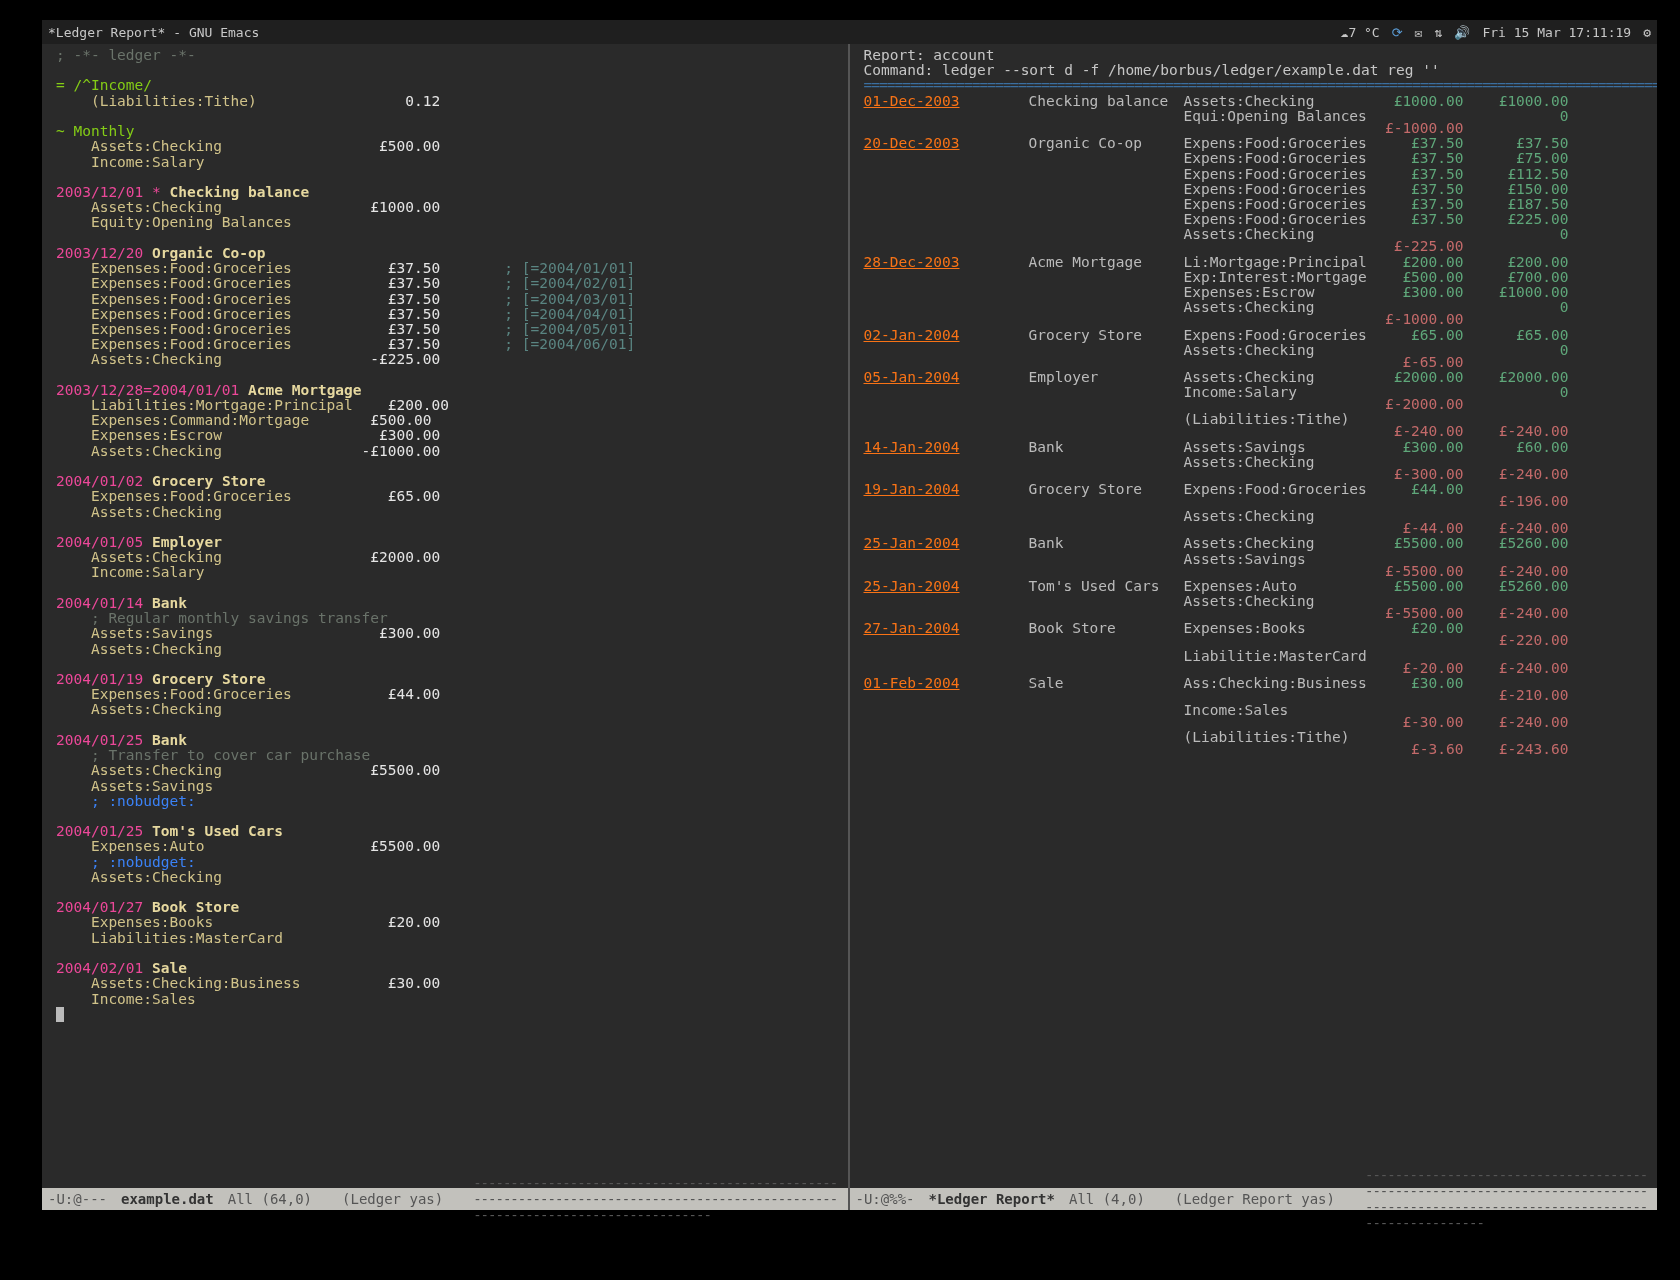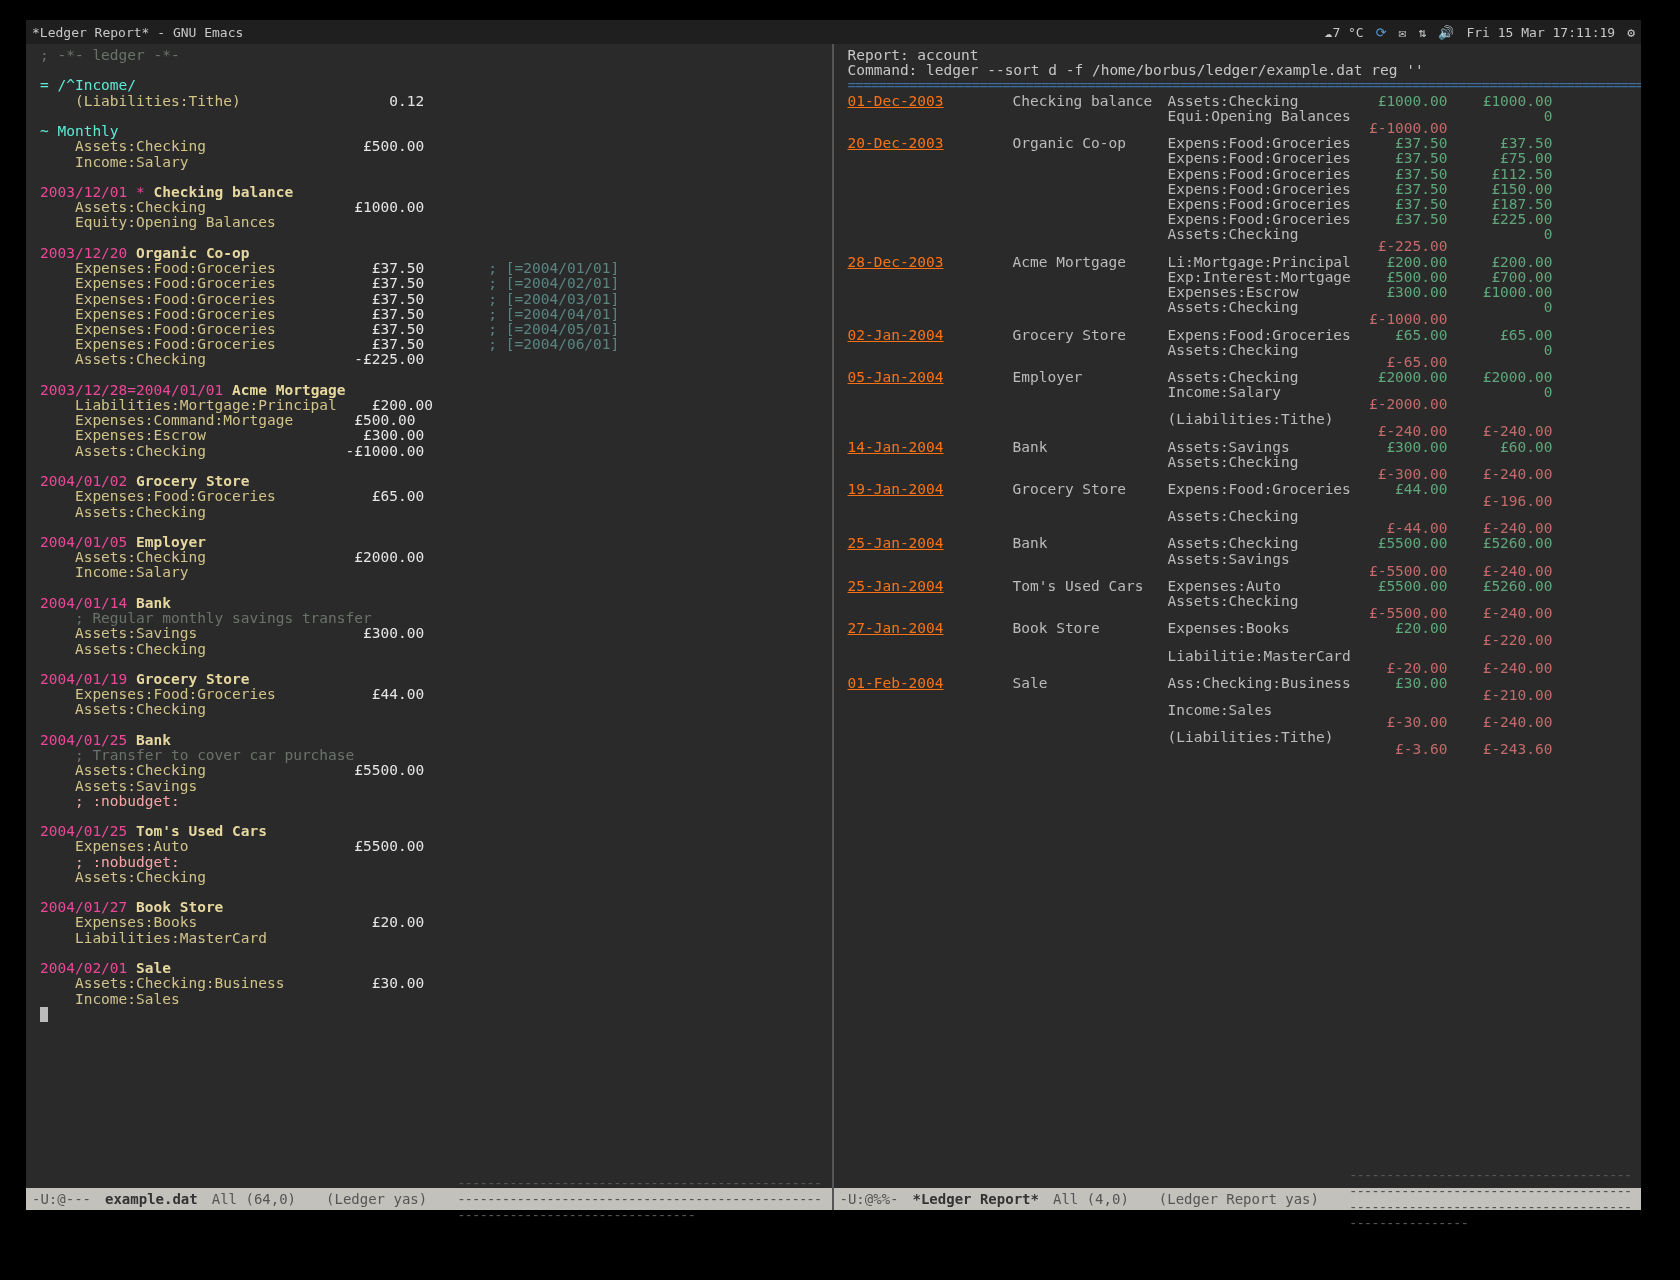--- a/index.html
+++ b/index.html
@@ -6,21 +6,21 @@
   body {
     background:#000;
     width:1680px; height:1280px;
     font-family:"DejaVu Sans Mono","Liberation Mono",monospace;
     font-size:14.5px;
     color:#bbb;
     overflow:hidden;
     position:relative;
   }
   .frame {
-    position:absolute; left:26px; top:20px;
+    position:absolute; left:42px; top:20px;
     width:1615px; height:1190px;
     background:#2a2a2a;
   }
   .titlebar {
     height:24px; background:#1f1f1f;
     display:flex; align-items:center; justify-content:space-between;
     padding:0 6px; color:#c8c8c8; font-size:13px;
   }
   .titlebar .right { display:flex; align-items:center; gap:12px; }
   .titlebar .ic { display:inline-flex; align-items:center; }
@@ -37,27 +37,27 @@
     height:22px; background:#c2c1bc; color:#333;
     display:flex; align-items:center;
     padding:0 6px; font-size:14px;
   }
   .modeline .mbuf { font-weight:bold; padding:0 14px;text-align:center; }
   .modeline .dim { color:#555; }
   .modeline .rule { flex:1; letter-spacing:-1px; overflow:hidden; color:#555; }
 
   
   .cm  { color:#6a736a; }            
-  .kw  { color:#5eead4; }            
+  .kw  { color:#84cc16; }            
   .dt  { color:#ec4899; }            
   .py  { font-weight:bold; color:#e6d89f; } 
   .ac  { color:#d1c38a; }            
   .am  { color:#e5e5e5; }            
   .eff { color:#5a8582;margin-left:38px; }            
-  .tag { color:#fca5a5; }            
+  .tag { color:#3b82f6; }            
 
   .rp-hdr { color:#c6c6c6; }
   .rp-hr  { color:#3b6fa0; letter-spacing:-1px; }
   .pos { color:#5fa77a; }
   .neg { color:#c36a6a;margin-top:12px; }
 
   .row  { display:flex; }
   .c-dt{ width:165px; flex:none; color:#f97316;text-decoration:underline; }
   .c-py{ width:155px; flex:none; color:#bbb; }
   .c-ac{ width:175px; flex:none; color:#bbb; }

